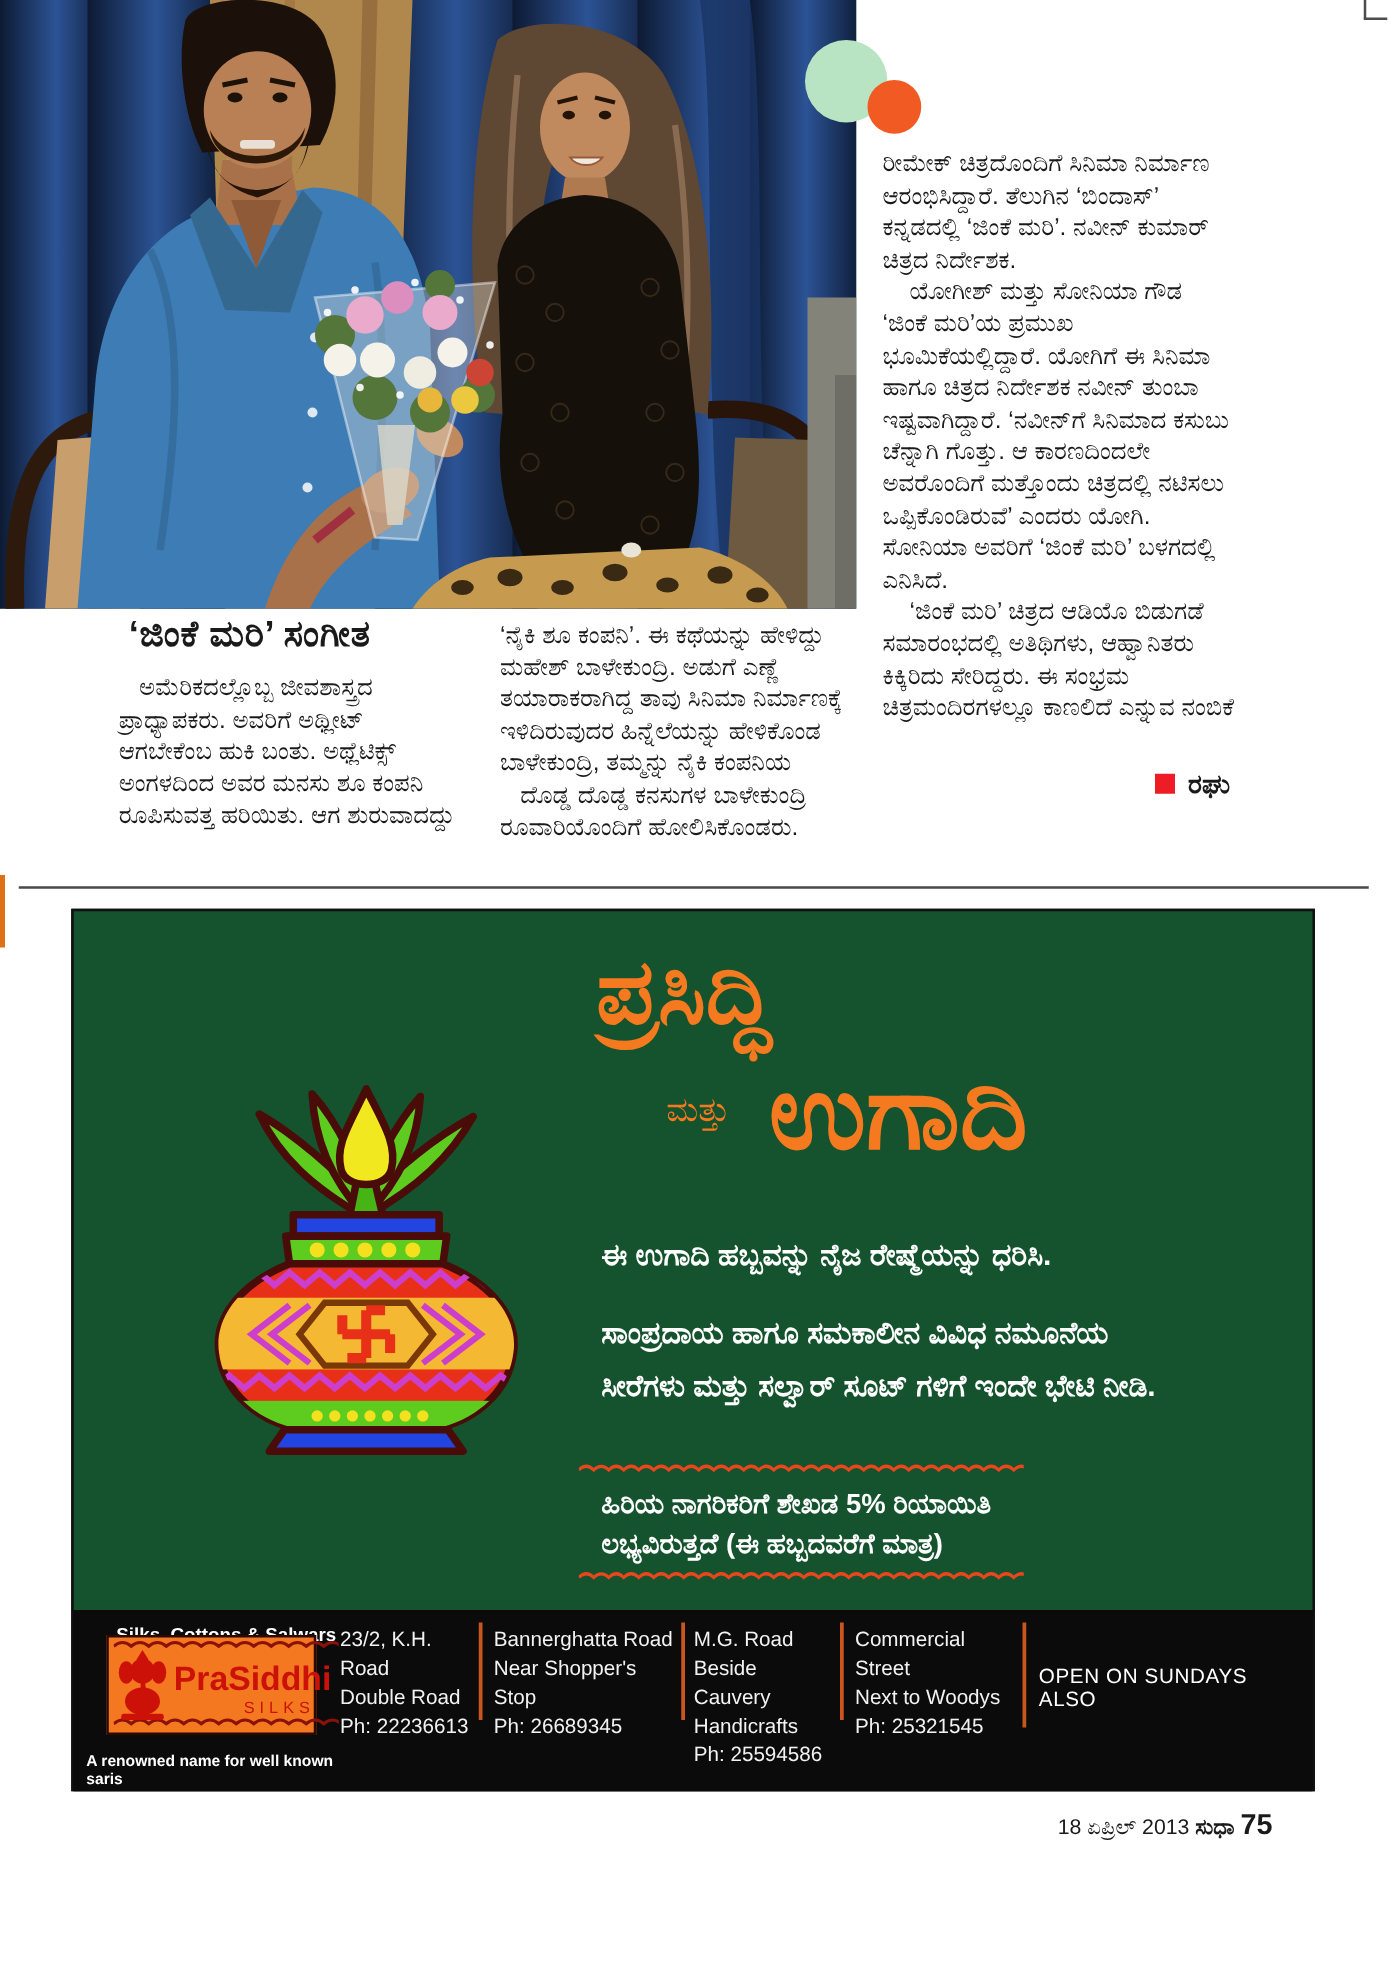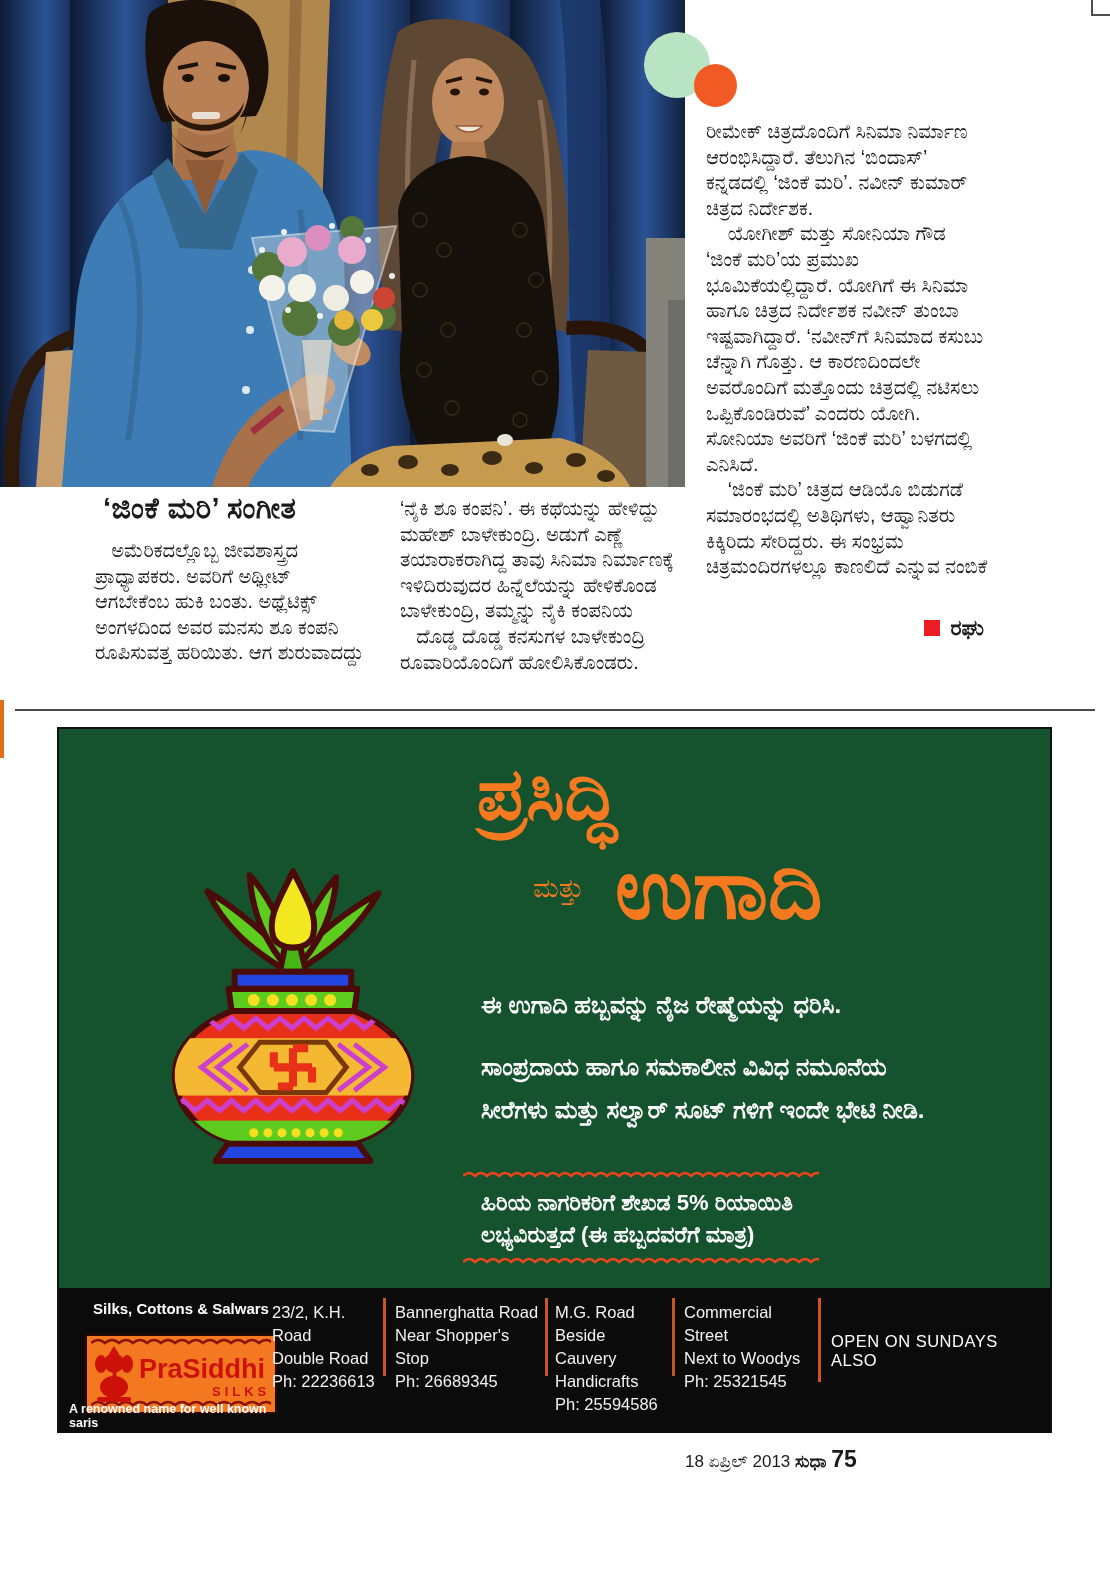--- a/index.html
+++ b/index.html
@@ -31,35 +31,35 @@
   .hl2{position:absolute;left:556px;top:112px;font-size:84px;font-weight:bold;color:#f4791f;}
   .kalasha{position:absolute;left:72px;top:112px;width:332px;height:332px;}
   .ad-lead{position:absolute;left:422px;top:262px;font-size:24px;font-weight:bold;color:#ffffff;}
   .ad-body{position:absolute;left:422px;top:316px;font-size:24px;font-weight:bold;color:#ffffff;line-height:43px;}
   .offer{position:absolute;left:404px;top:442px;width:360px;color:#e8461d;}
   .offer-text{font-size:22px;font-weight:bold;color:#fff;line-height:32px;padding:6px 0 6px 18px;}
   .offer svg{display:block;}
   
   .ad-black{position:absolute;left:0;top:559px;width:100%;height:145px;background:#0b0b0b;}
   .brand-top{position:absolute;left:26px;top:12px;width:192px;text-align:center;font-size:15px;font-weight:bold;color:#fff;}
-  .logo{position:absolute;left:26px;top:46px;width:192px;height:80px;background:#f4781f;border:2px solid #2a0806;box-sizing:border-box;color:#8a1208;padding-left:40px;}
+  .logo{position:absolute;left:26px;top:20px;width:168px;height:80px;background:#f4781f;border:2px solid #2a0806;box-sizing:border-box;color:#8a1208;padding-left:40px;}
   .logo-name{position:absolute;left:52px;top:18px;font-size:27px;font-weight:bold;color:#cc1208;letter-spacing:0;}
-  .logo-sub{position:absolute;left:108px;top:48px;font-size:13px;font-weight:bold;letter-spacing:4px;color:#cc1208;margin-left:17px;}
+  .logo-sub{position:absolute;left:108px;top:48px;font-size:13px;font-weight:normal;letter-spacing:4px;color:#cc1208;}
   .logo svg.wave{position:absolute;color:#8a1208;}
   .brand-bottom{position:absolute;left:10px;top:114px;width:230px;font-size:12.5px;font-weight:bold;color:#fff;}
   .loc{position:absolute;top:13px;font-size:16.5px;line-height:23px;color:#f2f2f2;}
   .loc0{left:213px;width:112px;}
   .loc1{left:336px;width:146px;}
   .loc2{left:496px;width:112px;}
   .loc3{left:625px;width:130px;}
   .sep{position:absolute;top:10px;width:3px;height:78px;background:#c9561e;}
   .sep0{left:324px;}.sep1{left:486px;}.sep2{left:613px;}.sep3{left:759px;height:84px;}
   .open-note{position:absolute;left:772px;top:44px;width:215px;font-size:16.5px;color:#fff;letter-spacing:0.5px;}
   
-  .footer{left:685px;top:1446px;width:302px;text-align:left;font-size:17px;}
+  .footer{left:716px;top:1446px;width:302px;text-align:right;font-size:17px;}
   .footer .mag{font-weight:bold;}
   .footer .pn{font-weight:bold;font-size:23px;}
 </style>
 </head>
 <body>
 
 <div>
 
   <div class="abs photo-wrap">
     <svg width="685" height="487" viewBox="0 0 685 487">

